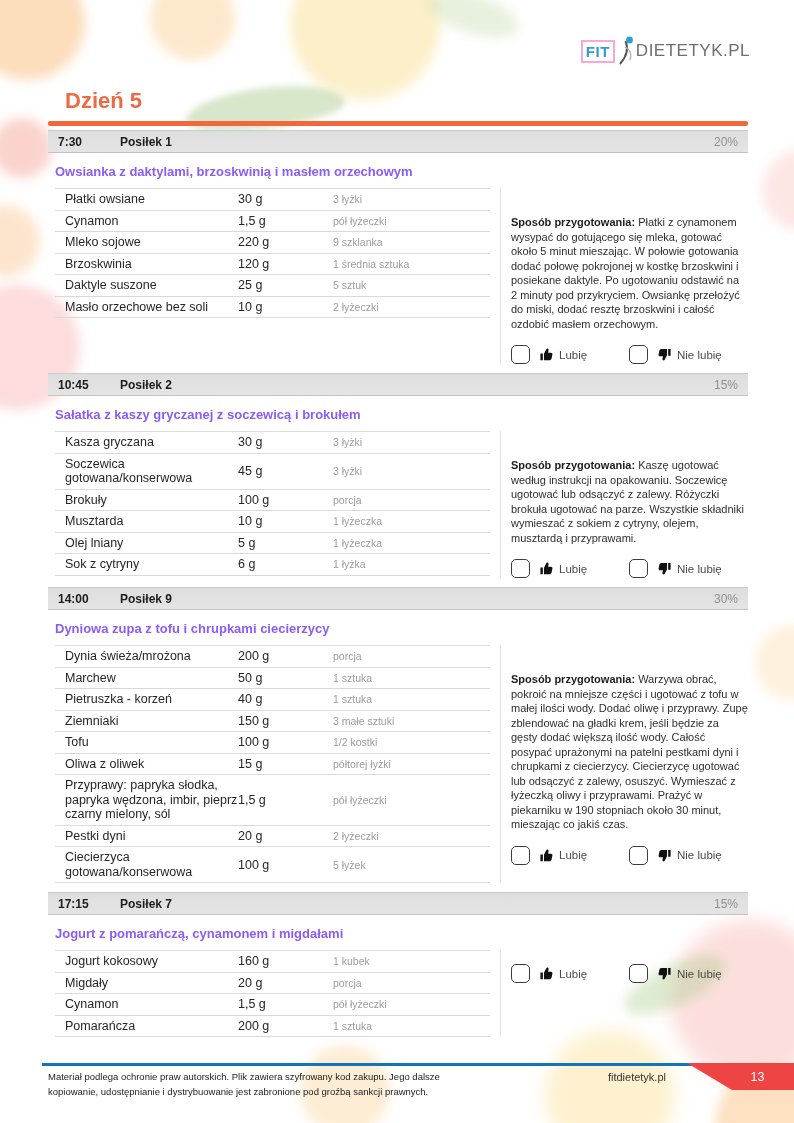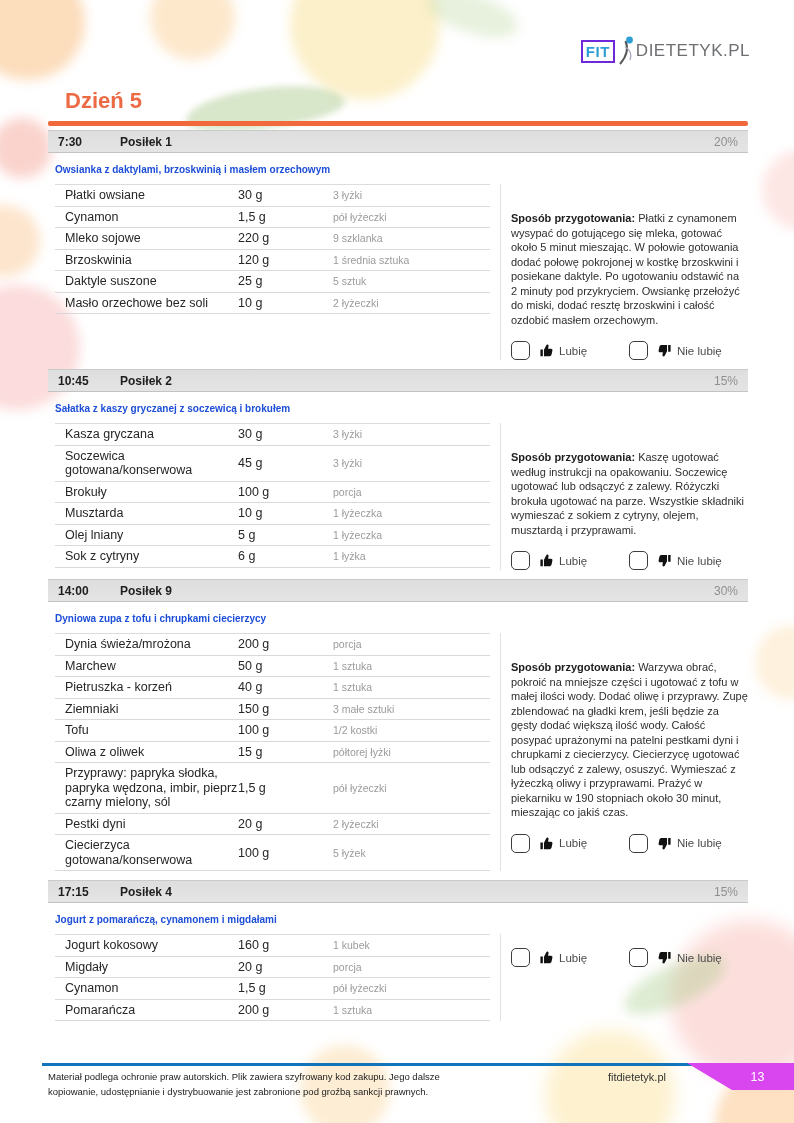--- a/index.html
+++ b/index.html
@@ -26,42 +26,42 @@
   .d12{ left:715px; top:1070px; width:105px; height:105px; background:rgba(248,170,80,.35); }
   .d13{ left:620px; top:965px; width:110px; height:40px; background:rgba(160,200,130,.35); transform:rotate(-25deg); }
   .d14{ left:762px; top:150px; width:80px; height:80px; background:rgba(246,160,150,.25); }
   .d15{ left:300px; top:1045px; width:90px; height:90px; background:rgba(248,190,100,.28); }
 
   .content { position:relative; z-index:1; padding:0 46px 0 48px; }
 
   
   .logo { position:absolute; top:36px; right:44px; display:flex; align-items:center; z-index:2; }
   .logo-fit {
-    border:2px solid #6d28d9; color:#2d9fd6; font-weight:bold; font-size:15px;
+    border:2px solid #f9a8d4; color:#2d9fd6; font-weight:bold; font-size:15px;
     padding:1px 3px; letter-spacing:.5px; margin-right:2px;
   }
   .logo-person { margin:0 1px 0 0; }
   .logo-rest { color:#6d6f72; font-weight:normal; font-size:17px; letter-spacing:.5px; }
 
   
   .page-title { margin:88px 0 7px 17px; font-size:22px; font-weight:bold; color:#ec6b45; }
   .accent-bar { height:5px; background:#f1683c; border-radius:2px; margin-bottom:4px; }
 
   
   .meal { margin-bottom:9px; }
   .meal-bar {
     display:flex; align-items:center; height:23px;
     background:linear-gradient(#dedede,#e4e4e4);
     border-top:1px solid #cacaca; border-bottom:1px solid #c3c3c3;
     font-size:12px;
   }
   .meal-time { font-weight:bold; margin-left:10px; width:62px; }
   .meal-name { font-weight:bold; }
   .meal-percent { margin-left:auto; margin-right:10px; color:#8f8f8f; }
-  .dish { margin:11px 0 9px 7px; font-size:10px; font-weight:bold; color:#1d4ed8; }
+  .dish { margin:11px 0 9px 7px; font-size:13px; font-weight:bold; color:#8b5cf6; }
 
   .meal-body { display:flex; align-items:stretch; }
   .ingredients { width:435px; margin-left:7px; border-top:1px solid #dcdcdc; align-self:flex-start; }
   .ing-row { display:flex; align-items:center; border-bottom:1px solid #d9d9d9; padding:3px 0; min-height:19px; }
   .ing-name { width:183px; padding-left:10px; font-size:12.5px; line-height:1.16; color:#262626; }
   .ing-amount { width:55px; font-size:12.5px; color:#262626; }
   .ing-measure { flex:1; font-size:10.5px; color:#9b9b9b;margin-left:40px; }
   .v-sep { width:1px; background:#e2e2e2; margin-left:10px; }
   .prep { flex:1; margin-left:10px; }
   .prep-text { font-size:11px; line-height:1.32; color:#2e2e2e;margin-top:27px; }
@@ -73,21 +73,21 @@
   .thumb { margin:0 5px 0 9px; }
   .thumb.down { transform:rotate(180deg); }
   .like-label { font-size:11.5px; color:#4a4a4a; }
 
   
   .footer { position:absolute; left:0; right:0; top:1060px; height:63px; z-index:2; }
   .footer-line { position:absolute; left:42px; right:0; top:3px; height:3px; background:#1275bc; }
   .copyright { position:absolute; left:48px; top:10px; width:412px; font-size:9.5px; line-height:1.55; color:#1c1c1c; }
   .site-label { position:absolute; right:128px; top:11px; font-size:11px; font-weight:400; color:#333; }
   .page-badge {
-    position:absolute; right:0; top:3px; width:107px; height:27px; background:#d946ef;
+    position:absolute; right:0; top:3px; width:107px; height:27px; background:#ef4444;
     clip-path:polygon(0 0,100% 0,100% 100%,42% 100%);
     color:#fff; font-size:12.5px; display:flex; align-items:center; justify-content:center;
     padding-left:34px;
   }
 </style>
 </head>
 <body>
 
 <div class="page">
 
@@ -321,21 +321,21 @@
               <span class="like-label">Nie lubię</span>
             </span>
           </div>
         </div>
       </div>
     </section>
 
     <section class="meal">
       <div class="meal-bar">
         <span class="meal-time">17:15</span>
-        <span class="meal-name">Posiłek 4</span>
+        <span class="meal-name">Posiłek 7</span>
         <span class="meal-percent">15%</span>
       </div>
       <h2 class="dish">Jogurt z pomarańczą, cynamonem i migdałami</h2>
       <div class="meal-body">
         <div class="ingredients">
           <div class="ing-row">
             <span class="ing-name">Jogurt kokosowy</span>
             <span class="ing-amount">160 g</span>
             <span class="ing-measure">1 kubek</span>
           </div>

